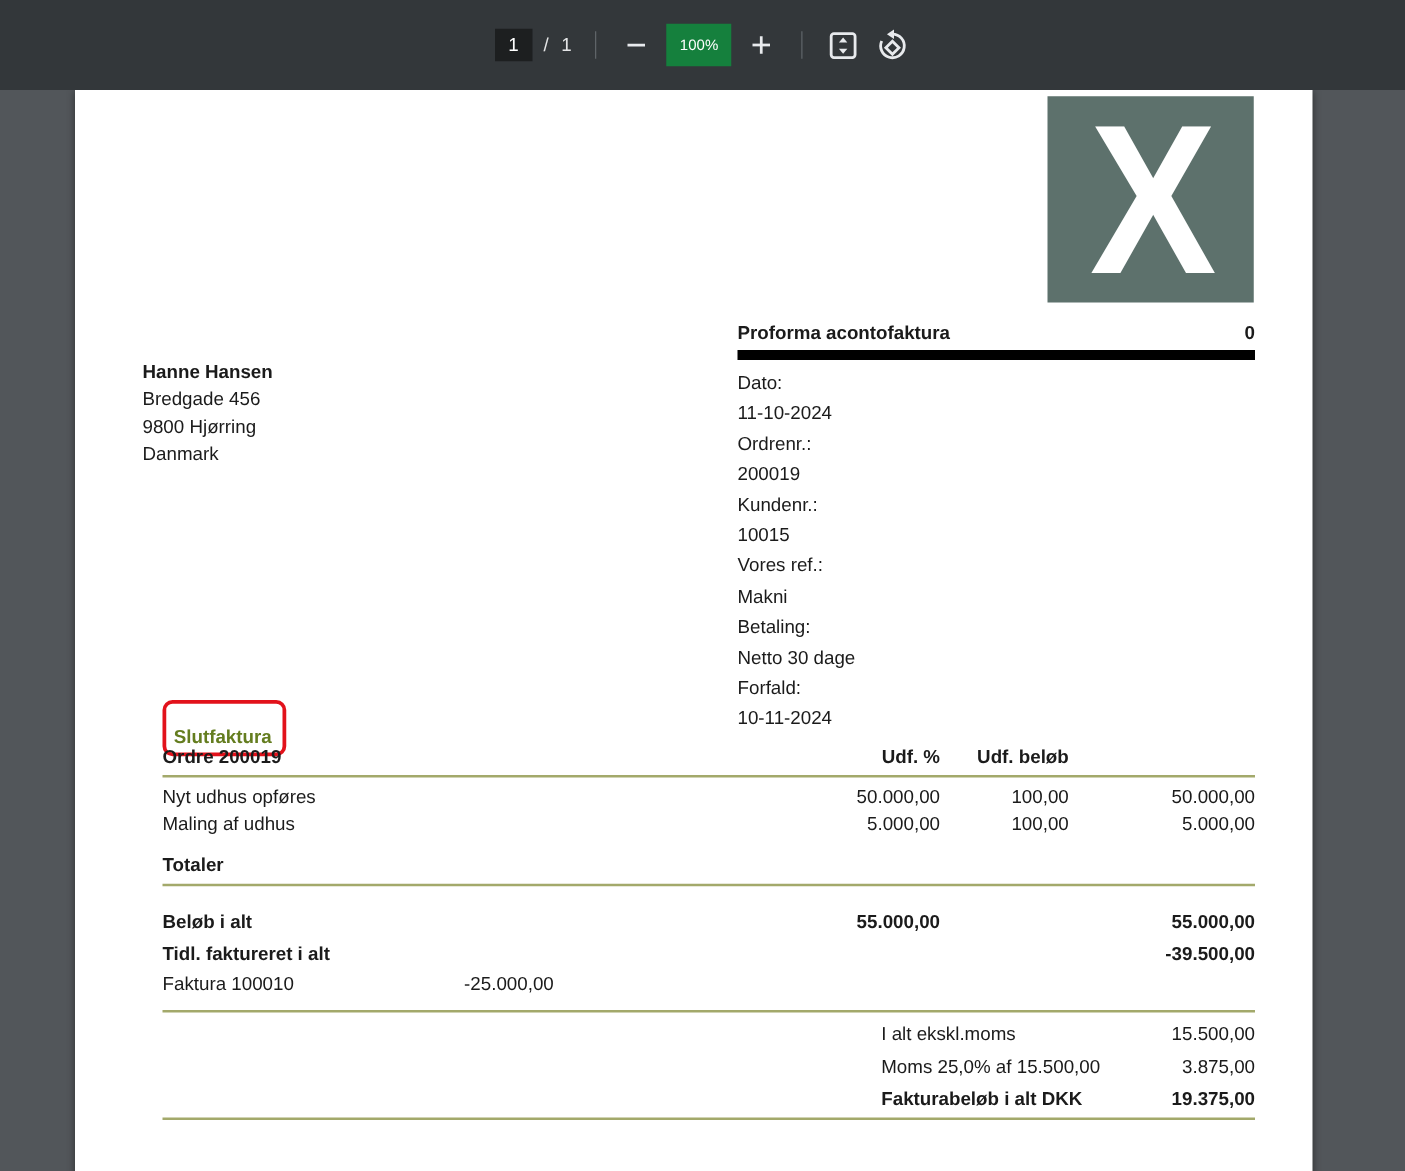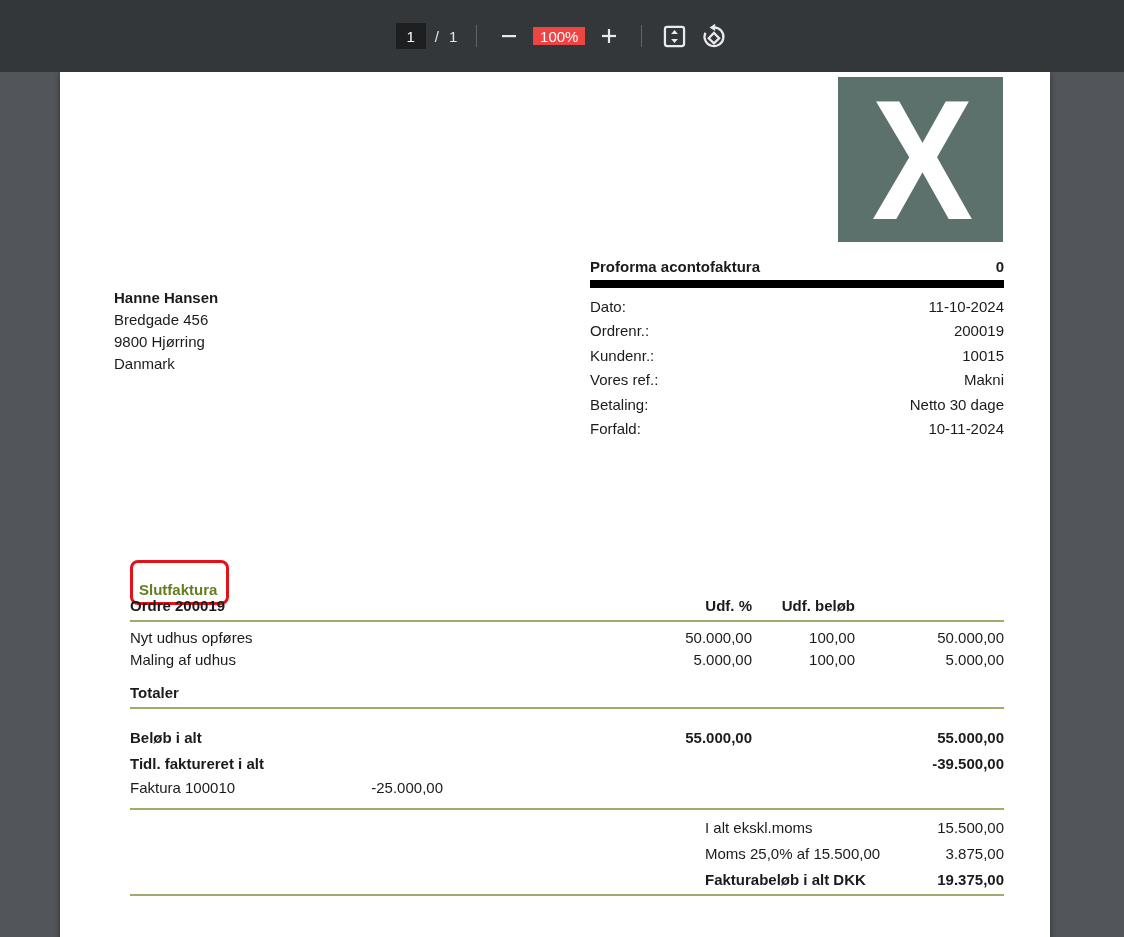--- a/index.html
+++ b/index.html
@@ -24,22 +24,22 @@
     color:#ffffff; font-size:15px; text-align:center;
     font-family:"Liberation Sans", sans-serif;
   }
   .page-count { color:#e4e5e6; font-size:15px; margin-left:9px; letter-spacing:1px; display:inline-flex; gap:9px;}
   .tb-sep { width:1px; height:22px; background:#5f6468; margin:0 18px; }
   .tb-btn {
     width:28px; height:28px; display:flex; align-items:center; justify-content:center;
     background:transparent; border:none; cursor:pointer; padding:0;
   }
   .zoom-box {
-    width:52px; height:18px; background:#ef4444; color:#ffffff;
-    font-size:15px; display:flex; align-items:center; justify-content:center;
+    width:52px; height:34px; background:#15803d; color:#ffffff;
+    font-size:12px; display:flex; align-items:center; justify-content:center;
     margin:0 10px;
   }
   .tb-btn + .tb-btn { margin-left:12px; }
 
   
   .pdf-page {
     position:absolute; left:60px; top:72px; width:990px; height:880px;
     background:#ffffff;
     box-shadow:0 1px 6px rgba(0,0,0,0.45);
     color:#1b1b1b;
@@ -58,21 +58,21 @@
 
   .recipient { position:absolute; left:54px; top:187px; line-height:22px;margin-top:28px; }
   .recipient .name { font-weight:700; }
 
   .info-block { position:absolute; left:530px; top:186px; width:414px; }
   .info-title-row {
     display:flex; justify-content:space-between; font-weight:700;
     padding-bottom:5px; border-bottom:8px solid #000000;
   }
   .info-fields { margin-top:7px; }
-  .info-row { display:flex; justify-content:space-between; line-height:24.4px; }
+  .info-row { display:flex; justify-content:flex-start; line-height:24.4px;flex-direction:column; }
   .info-row.bold { font-weight:400; }
 
   .annotation {
     position:absolute; left:70px; top:488px;
     display:inline-block;
     border:3px solid #e2121b; border-radius:8px;
     padding:18px 9px 4px 6px;
   }
   .annotation span { color:#647d1f; font-weight:700; }
 

